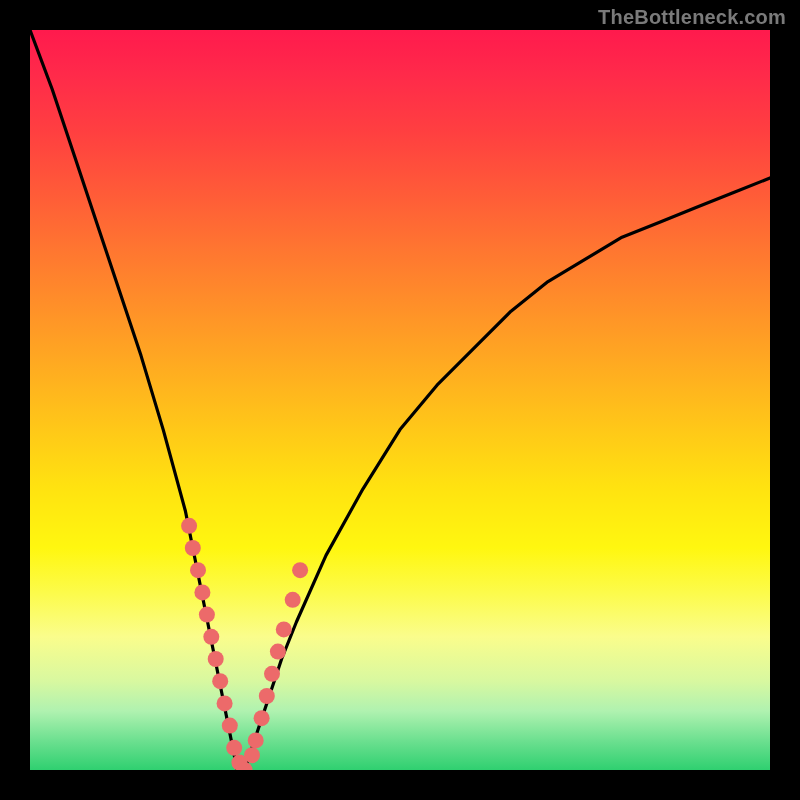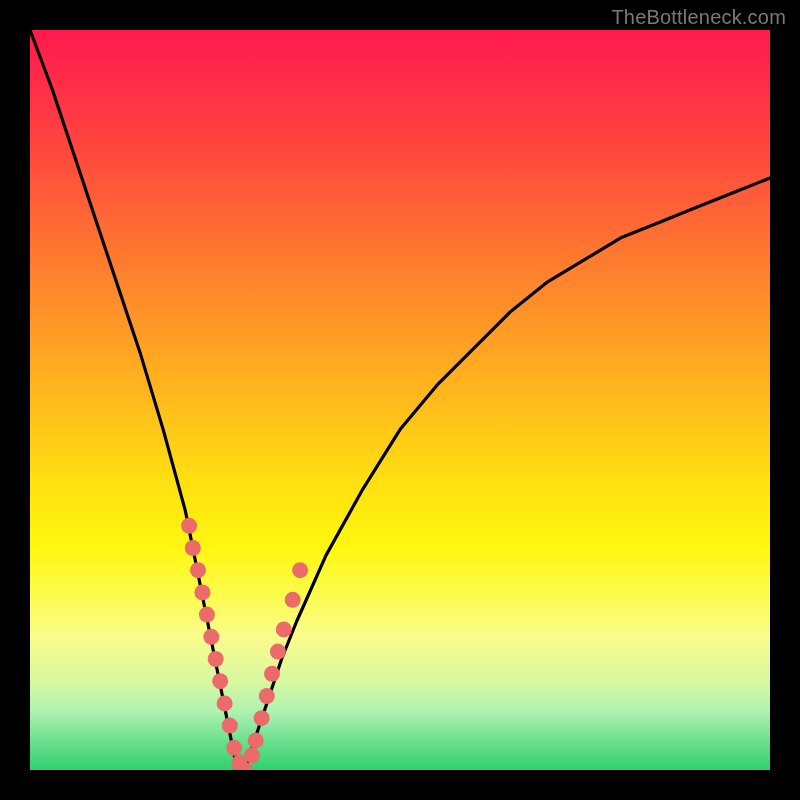--- a/index.html
+++ b/index.html
@@ -52,21 +52,21 @@
       #6de090 96%,
       #2fd070 100%
     );
   }
   .watermark {
     position: absolute;
     top: 6px;
     right: 14px;
     color: #7a7a7a;
     font-size: 20px;
-    font-weight: 400;
+    font-weight: 700;
     letter-spacing: 0.2px;
     user-select: none;
   }
   svg.curve {
     position: absolute;
     left: 0;
     top: 0;
   }
   .dot {
     fill: #ec6a6a;

